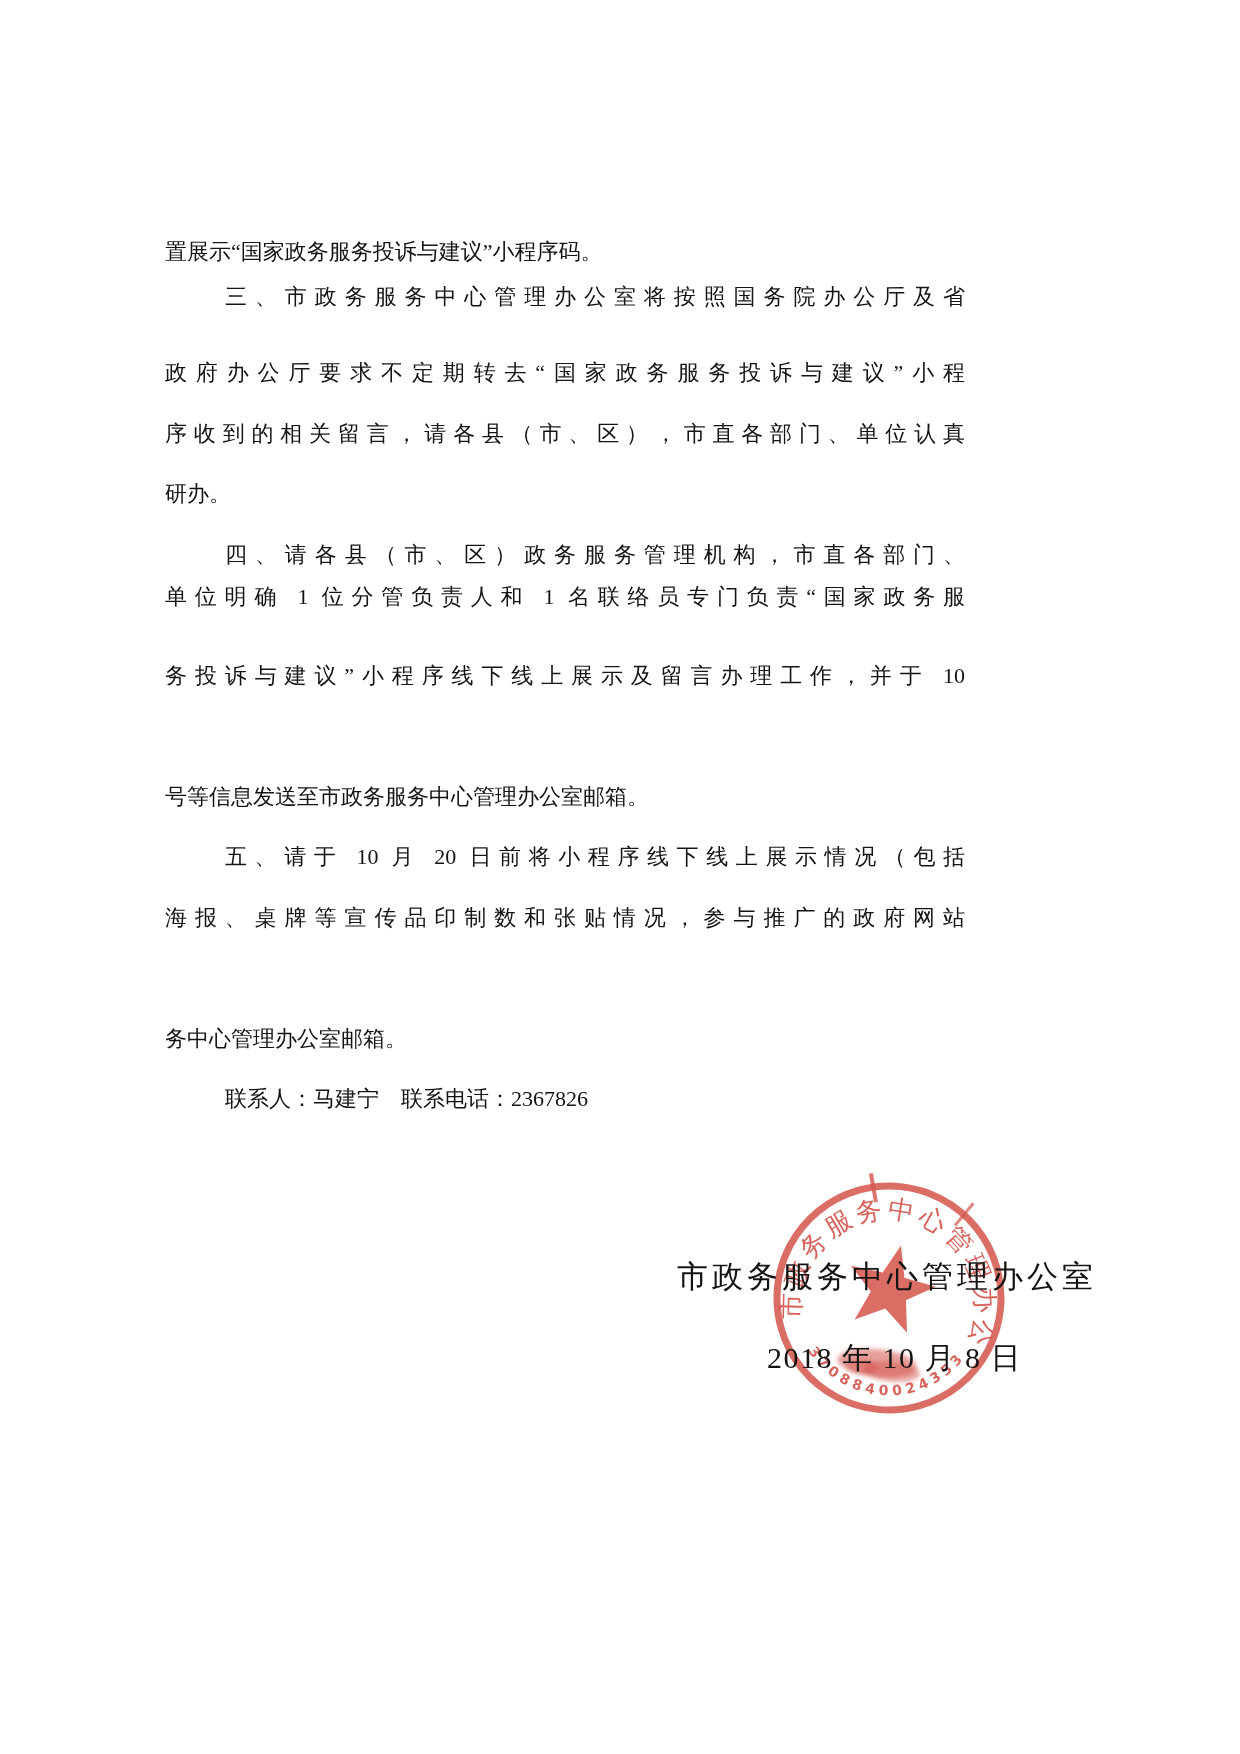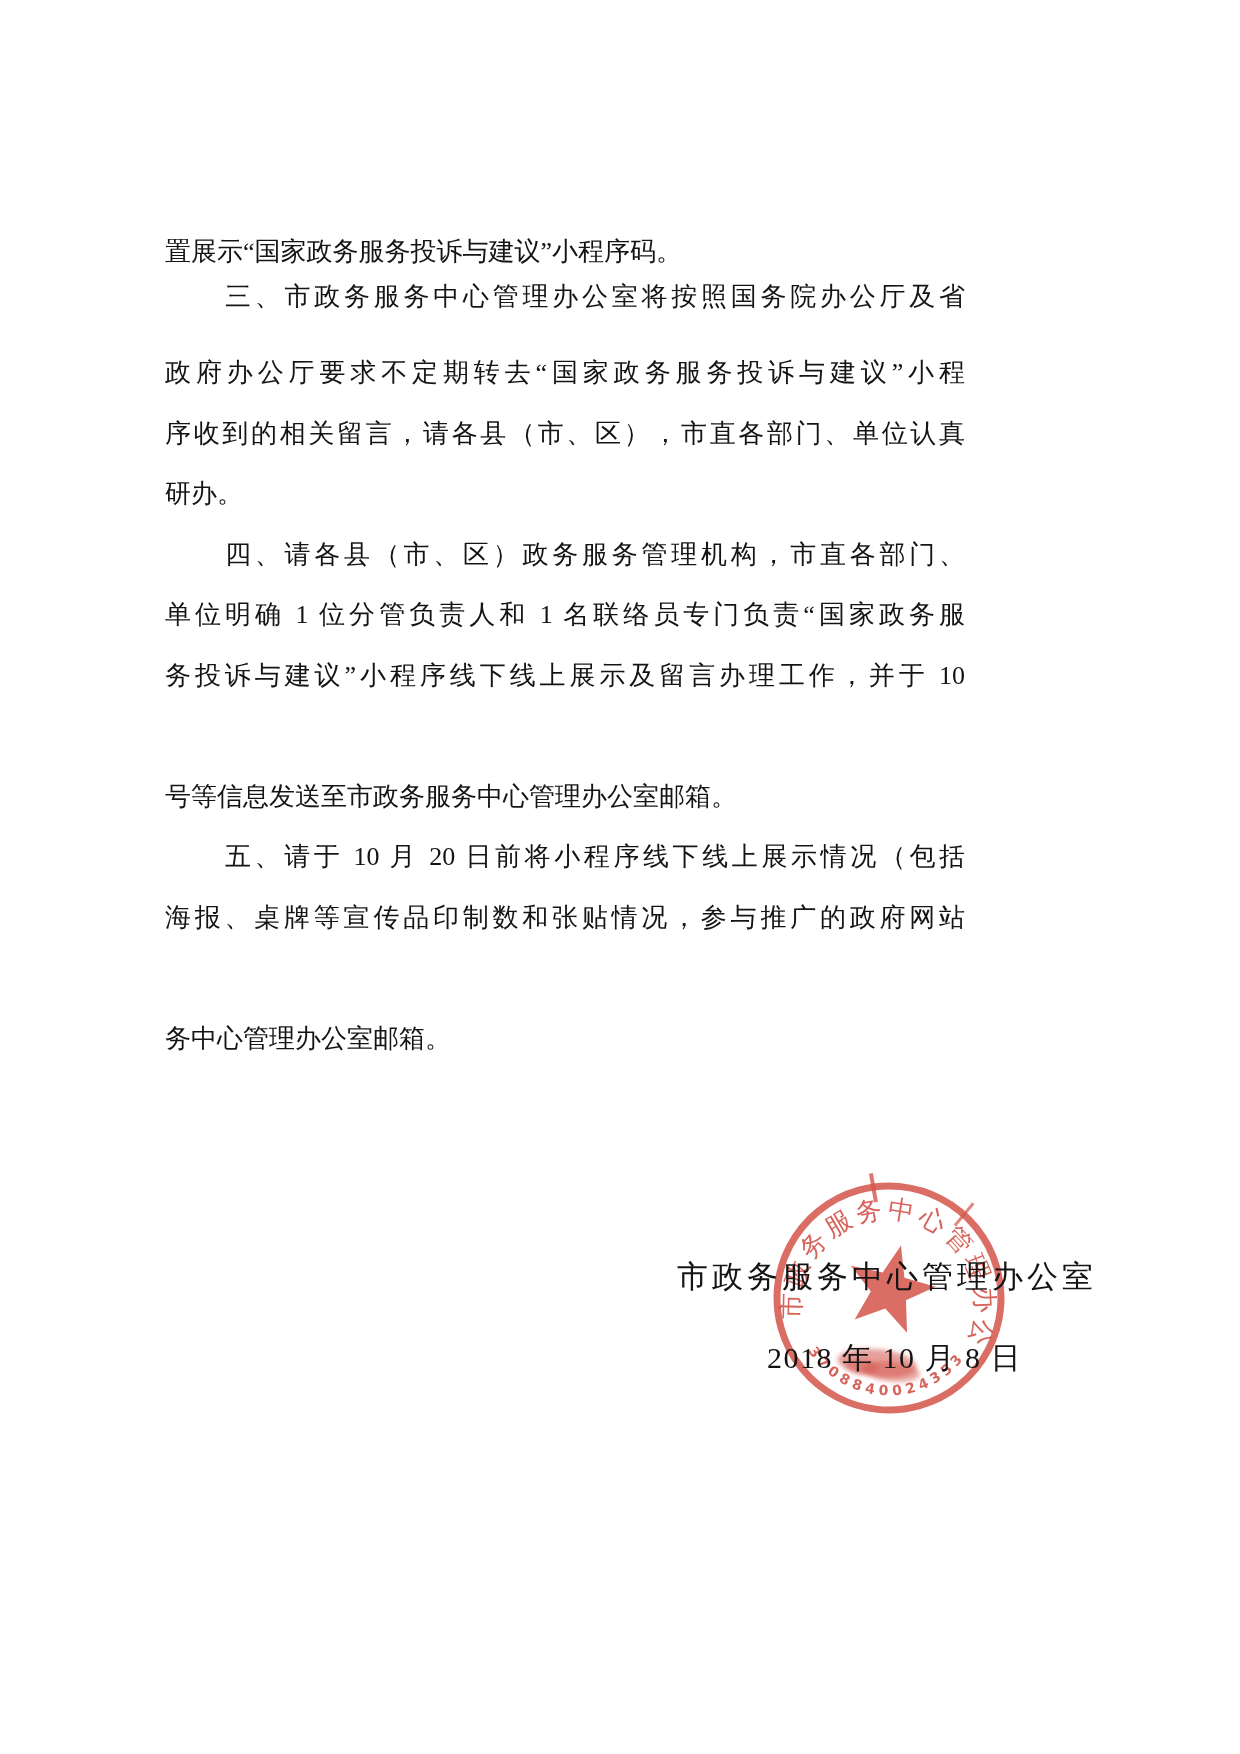--- a/index.html
+++ b/index.html
@@ -8,21 +8,21 @@
     width:1240px;height:1754px;
     background:#ffffff;
     font-family:"Liberation Serif","DejaVu Serif",serif;
     color:#141414;
     overflow:hidden;
   }
   .line{
     position:absolute;
     left:165px;
     width:800px;
-    font-size:26px;
+    font-size:22px;
     line-height:33px;
   }
   .j{text-align:justify;text-align-last:justify;}
   .i{text-indent:60px;}
   .signature{
     position:absolute;
     left:677px;top:1256px;
     font-size:31px;
     letter-spacing:4px;
     white-space:nowrap;
@@ -50,26 +50,27 @@
 <body>
 
 <div class="page">
 
   <div class="line" style="top:235px">置展示“国家政务服务投诉与建议”小程序码。</div>
   <div class="line j i" style="top:280px">三、市政务服务中心管理办公室将按照国务院办公厅及省</div>
   <div class="line j" style="top:356px">政府办公厅要求不定期转去“国家政务服务投诉与建议”小程</div>
   <div class="line j" style="top:417px">序收到的相关留言，请各县（市、区），市直各部门、单位认真</div>
   <div class="line" style="top:477px">研办。</div>
   <div class="line j i" style="top:538px">四、请各县（市、区）政务服务管理机构，市直各部门、</div>
-  <div class="line j" style="top:598px">单位明确 1 位分管负责人和 1 名联络员专门负责“国家政务服</div>
+  <div class="line j" style="top:580px">单位明确 1 位分管负责人和 1 名联络员专门负责“国家政务服</div>
   <div class="line j" style="top:659px">务投诉与建议”小程序线下线上展示及留言办理工作，并于 10</div>
   <div class="line" style="top:780px">号等信息发送至市政务服务中心管理办公室邮箱。</div>
   <div class="line j i" style="top:840px">五、请于 10 月 20 日前将小程序线下线上展示情况（包括</div>
   <div class="line j" style="top:901px">海报、桌牌等宣传品印制数和张贴情况，参与推广的政府网站</div>
   <div class="line" style="top:1022px">务中心管理办公室邮箱。</div>
+  <div class="line i" style="top:1082px">联系人：马建宁　联系电话：2367826</div>
 
   <div class="signature">市政务服务中心管理办公室</div>
   <div class="sigdate">2018 年 10 月 8 日</div>
 
   <svg class="seal" viewBox="0 0 264 264" xmlns="http://www.w3.org/2000/svg">
     <defs>
       <path id="arcTop" d="M 47.3 162.1 A 88 88 0 1 1 216.7 162.1" fill="none"></path>
       <path id="arcBottom" d="M 49.5 179.5 A 95 95 0 0 0 214.5 179.5" fill="none"></path>
       <filter id="smudgeBlur" x="-40%" y="-40%" width="180%" height="180%">
         <feGaussianBlur stdDeviation="2.2"></feGaussianBlur>

